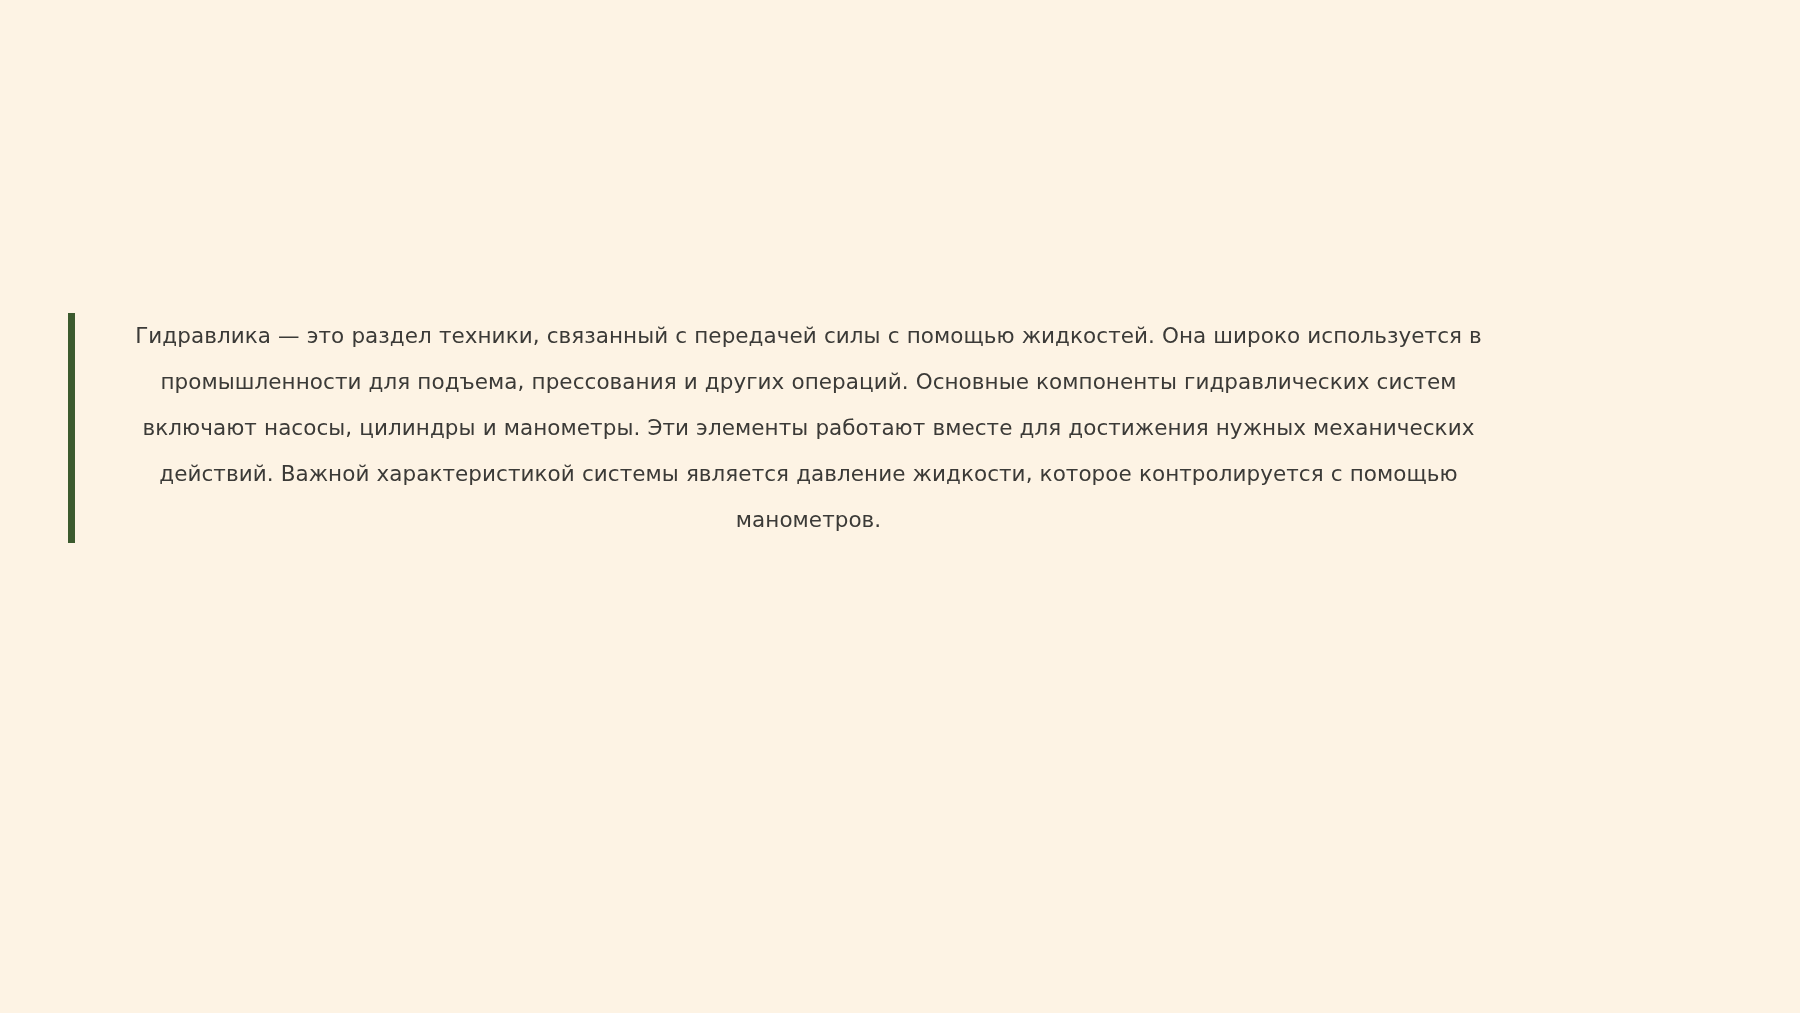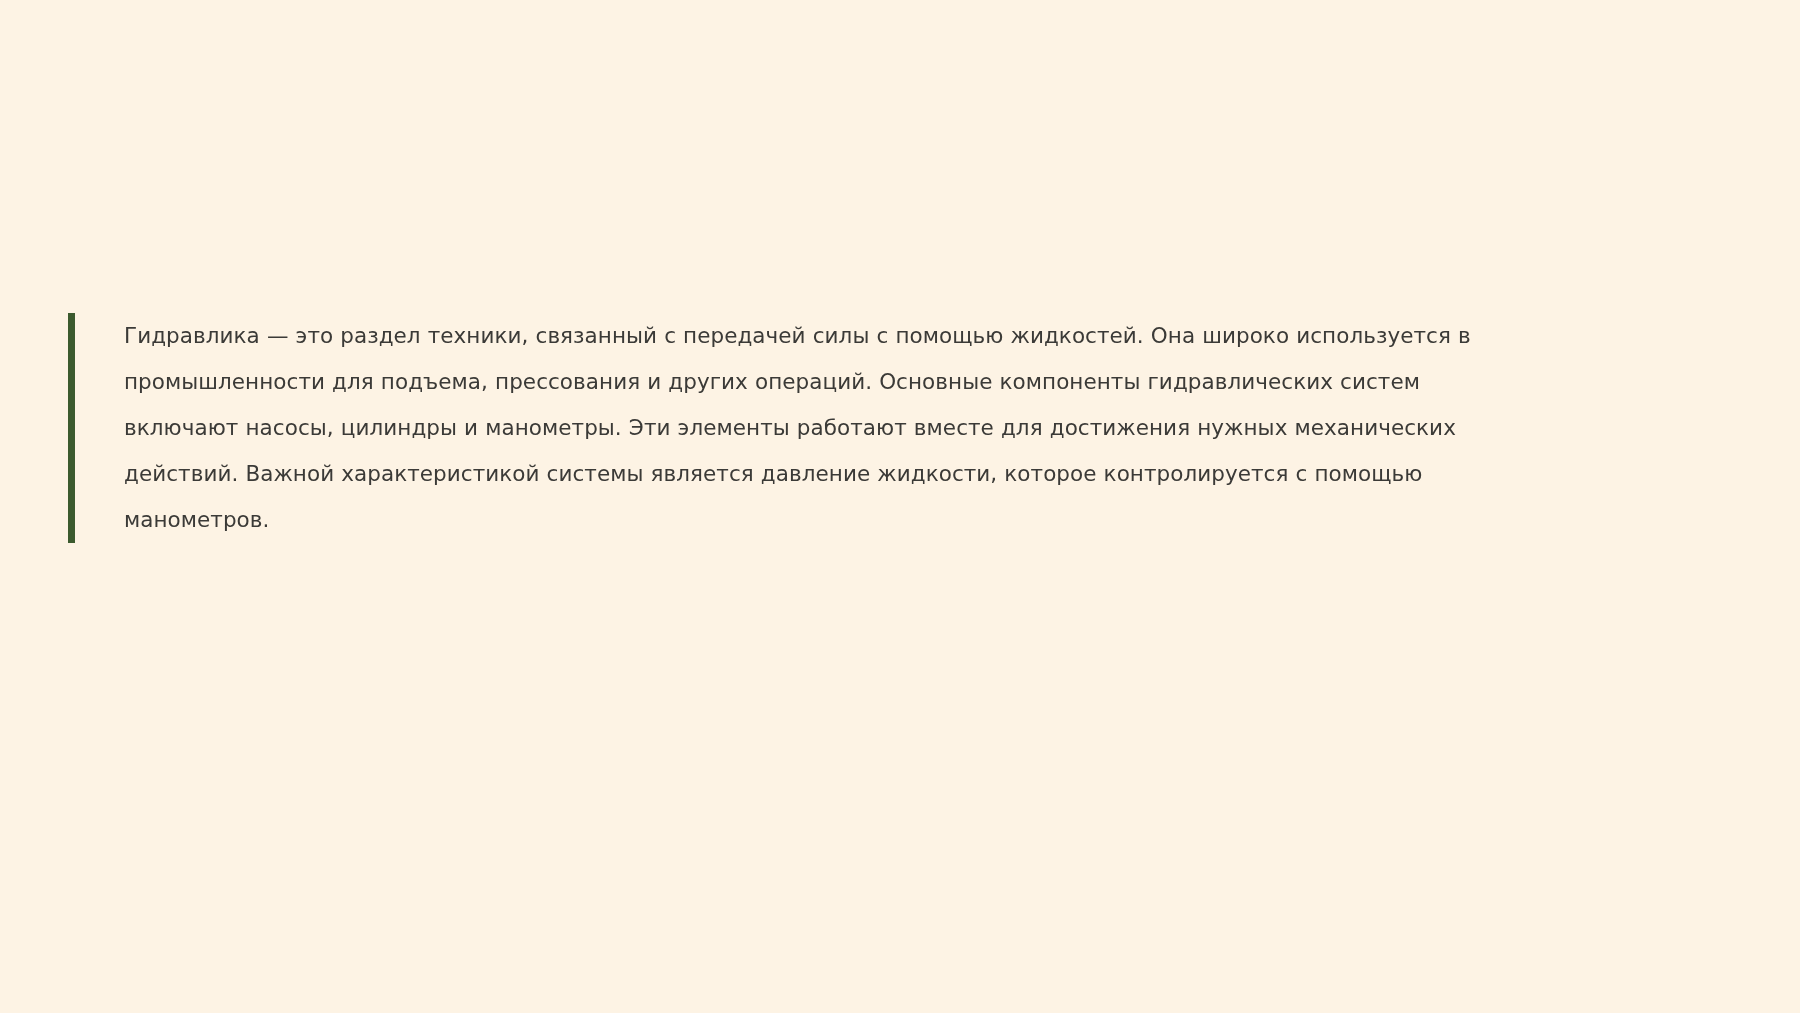--- a/index.html
+++ b/index.html
@@ -39,28 +39,28 @@
   }
   #body-quote {
     margin: 0;
     margin-top: 43px;
     border-left: 7px solid #3c5a2e;
     padding: 0 0 0 44px;
     box-sizing: border-box;
     max-width: 1430px;
   }
   #body-paragraph {
-    margin: 5px;
+    margin: 16px;
     padding: 0;
     font-family: "DejaVu Sans", "Liberation Sans", sans-serif;
     font-size: 21.5px;
     font-weight: 400;
     line-height: 46px;
     color: #3b3a37;
-    text-align: left;
+    text-align: center;
     letter-spacing: 0.05px;
     word-spacing: 0.2px;
   }
 </style>
 </head>
 <body>
 
 <div id="slide">
 
   <div id="content-block">

